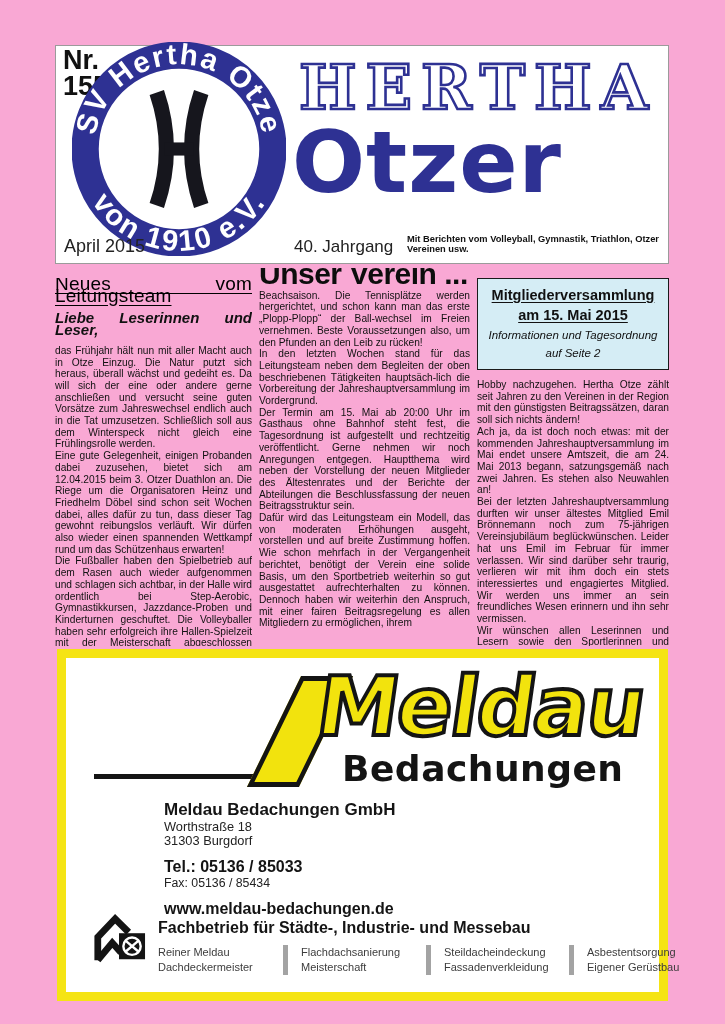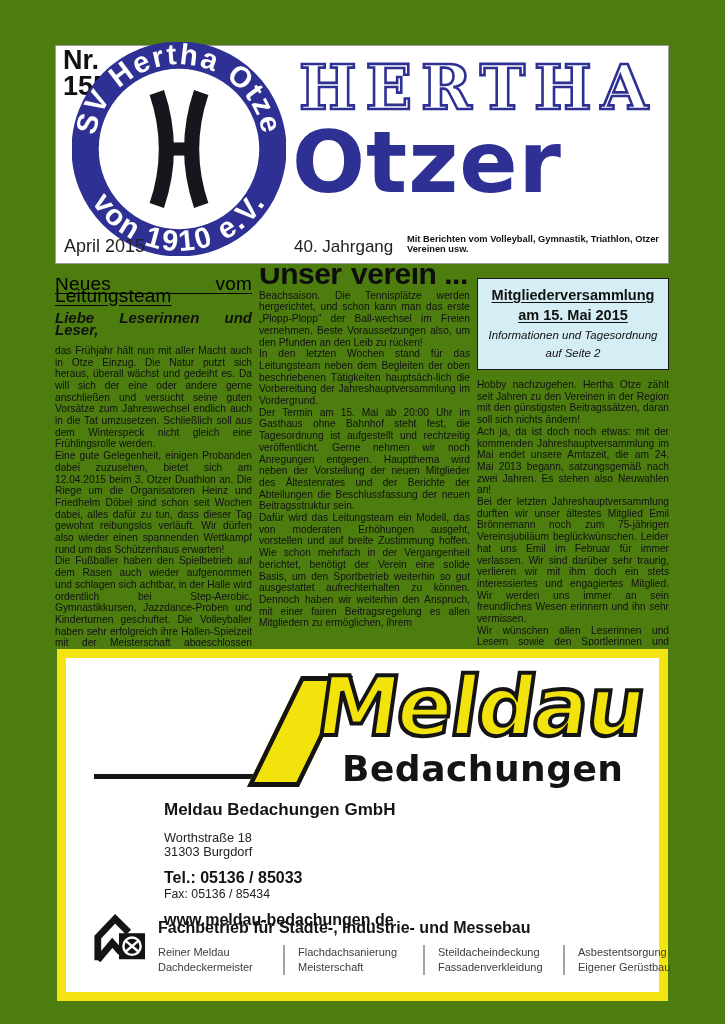--- a/index.html
+++ b/index.html
@@ -1,16 +1,16 @@
 <!DOCTYPE html>
 <html><head>
 <meta charset="utf-8">
 <style>
   html,body{margin:0;padding:0;background:#fafafa;}
-  .page{position:relative;width:725px;height:1024px;background:#4d7c0f;
+  .page{position:relative;width:725px;height:1024px;background:#f9a8d4;
         font-family:"Liberation Sans",sans-serif;color:#141414;overflow:hidden;}
 
   
   .masthead{position:absolute;left:55px;top:45px;width:612px;height:217px;
             border:1px solid #9b9b9b;background:#fff;}
   .issue-no{position:absolute;left:7px;top:2px;font-size:27px;font-weight:bold;
             line-height:0.95;color:#111;}
   .club-logo{position:absolute;left:16px;top:-4px;width:214px;height:214px;}
   .issue-date{position:absolute;left:8px;bottom:6px;font-size:18px;color:#222;}
   .title-block{position:absolute;left:236px;top:10px;width:372px;}
@@ -46,30 +46,30 @@
       border:9px solid #f5e414;background:#fff;}
   .m-line{position:absolute;left:28px;top:116px;width:168px;height:5px;background:#141414;}
   .m-slash{position:absolute;left:208px;top:18px;width:42px;height:101px;
            background:#f2e30d;border:5px solid #141414;transform:skewX(-26deg);}
   .m-brand{position:absolute;left:252px;top:4px;font-family:"DejaVu Sans",sans-serif;
            font-weight:bold;font-size:82px;line-height:1.1;color:#f2e30d;
            -webkit-text-stroke:4px #141414;transform:skewX(-8deg);letter-spacing:-2px;}
   .m-sub{position:absolute;left:276px;top:90px;font-family:"DejaVu Sans",sans-serif;
          font-weight:bold;font-size:36px;color:#141414;letter-spacing:0.5px;}
   .addr{position:absolute;left:98px;top:142px;line-height:1.15;}
-  .addr .company{font-size:17px;font-weight:bold;margin-bottom:11px;}
+  .addr .company{font-size:17px;font-weight:bold;}
   .addr .a{font-size:12.8px;color:#222;}
   .addr .tel{font-size:16px;font-weight:bold;margin-top:9px;}
   .addr .fax{font-size:12.3px;color:#222;}
   .addr .web{font-size:16px;font-weight:bold;margin-top:10px;}
   .roof-icon{position:absolute;left:24px;top:254px;}
   .ad-tagline{position:absolute;left:92px;top:261px;font-size:16px;font-weight:bold;}
   .services{position:absolute;left:92px;top:287px;display:flex;}
   .svc{font-size:11px;line-height:1.35;color:#3c3c3c;padding-right:13px;
-       margin-right:13px;border-right:2px solid #a3a3a3;min-width:112px;}
+       margin-right:13px;border-right:5px solid #a3a3a3;min-width:112px;}
   .svc:last-child{border-right:none;}
 </style>
 </head>
 <body>
 
 <div class="page">
 
   <div class="masthead">
     <div class="issue-no">
       <div>Nr.</div>

